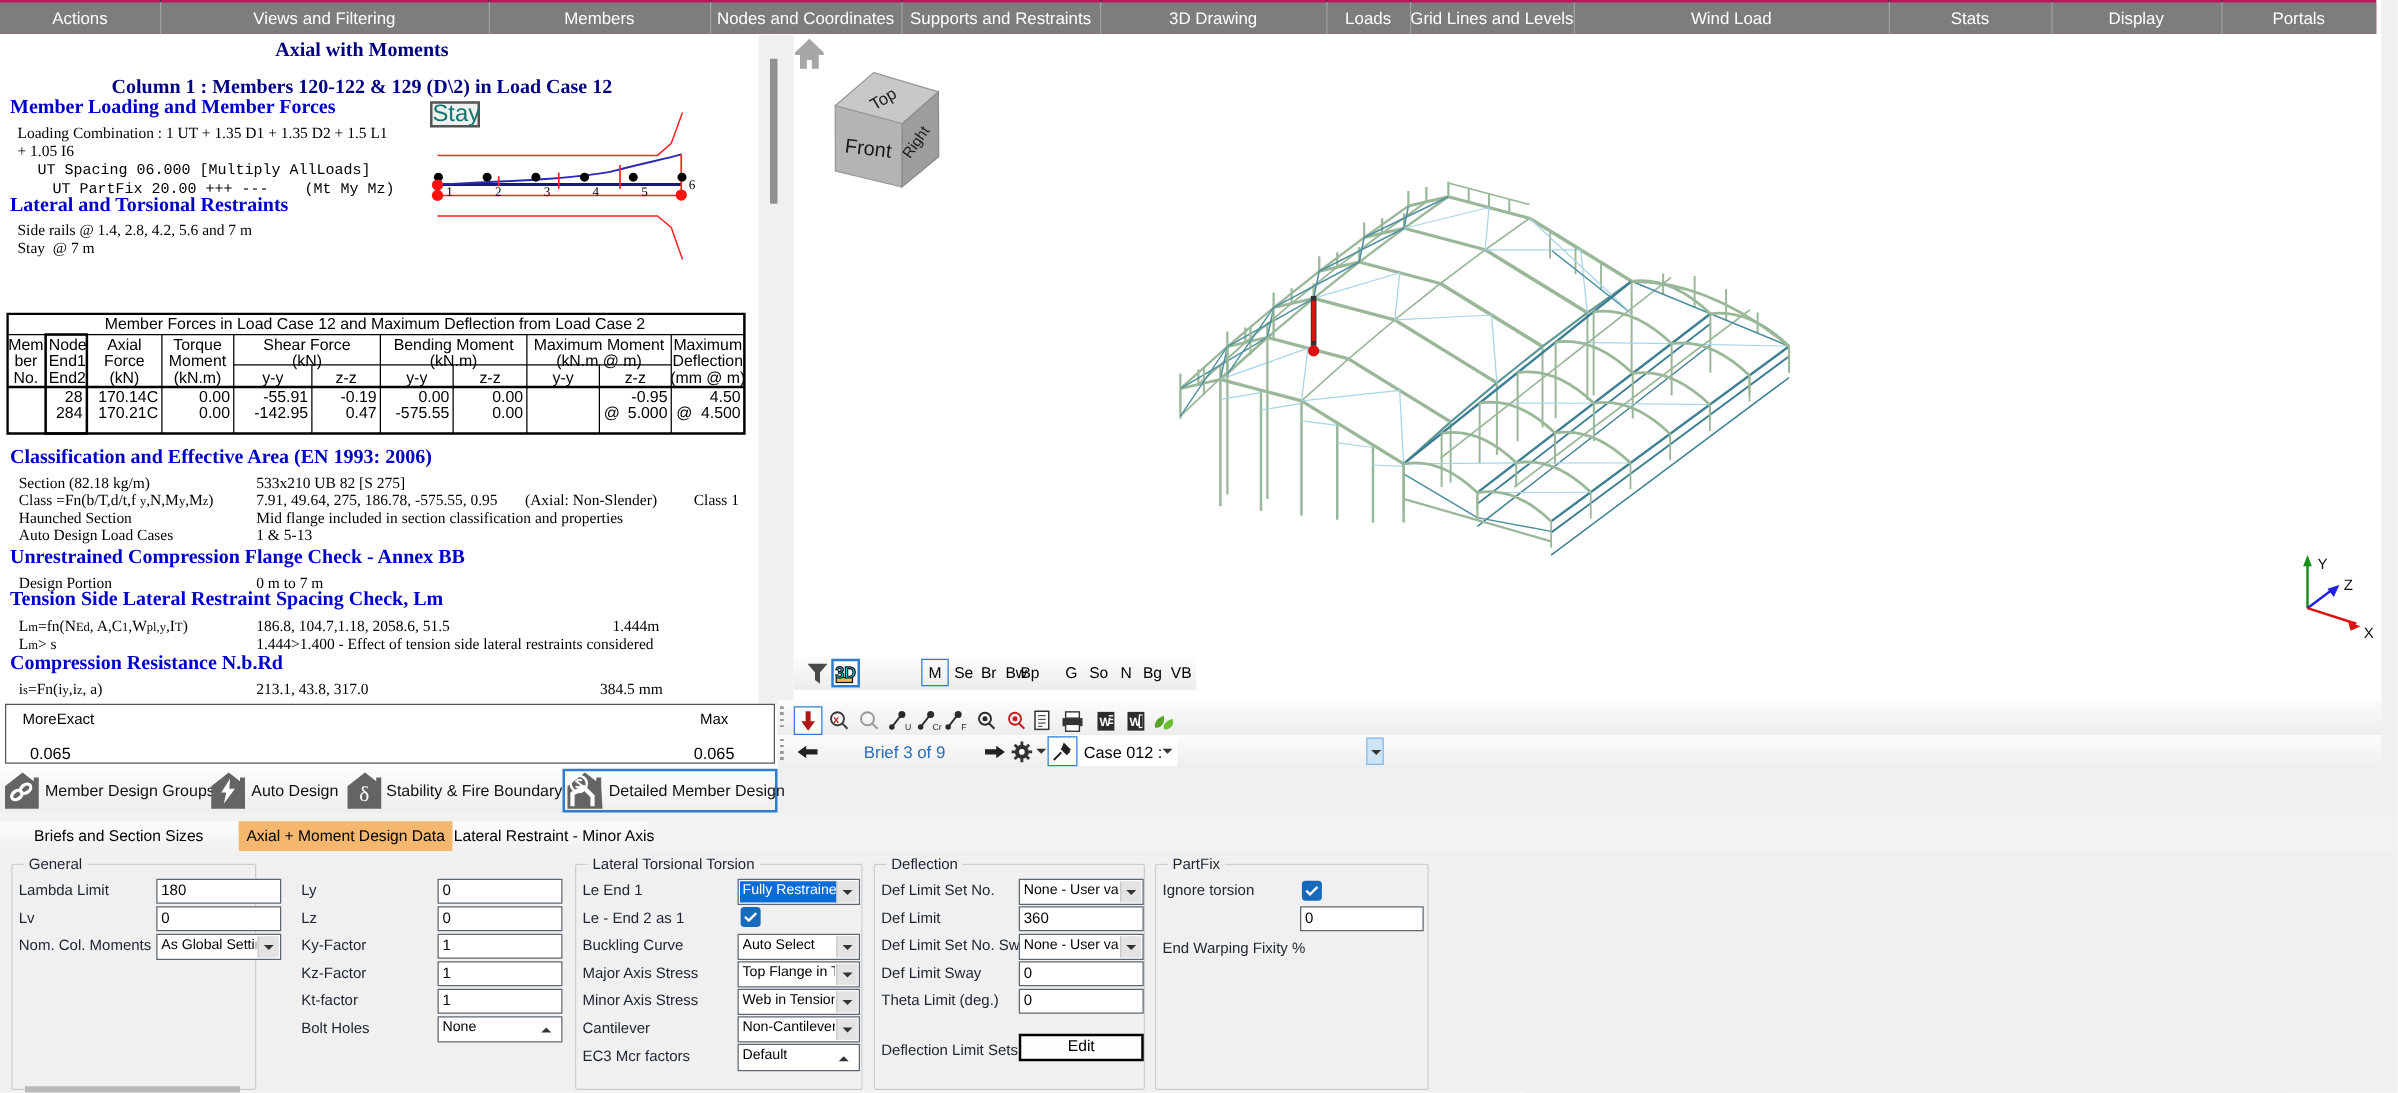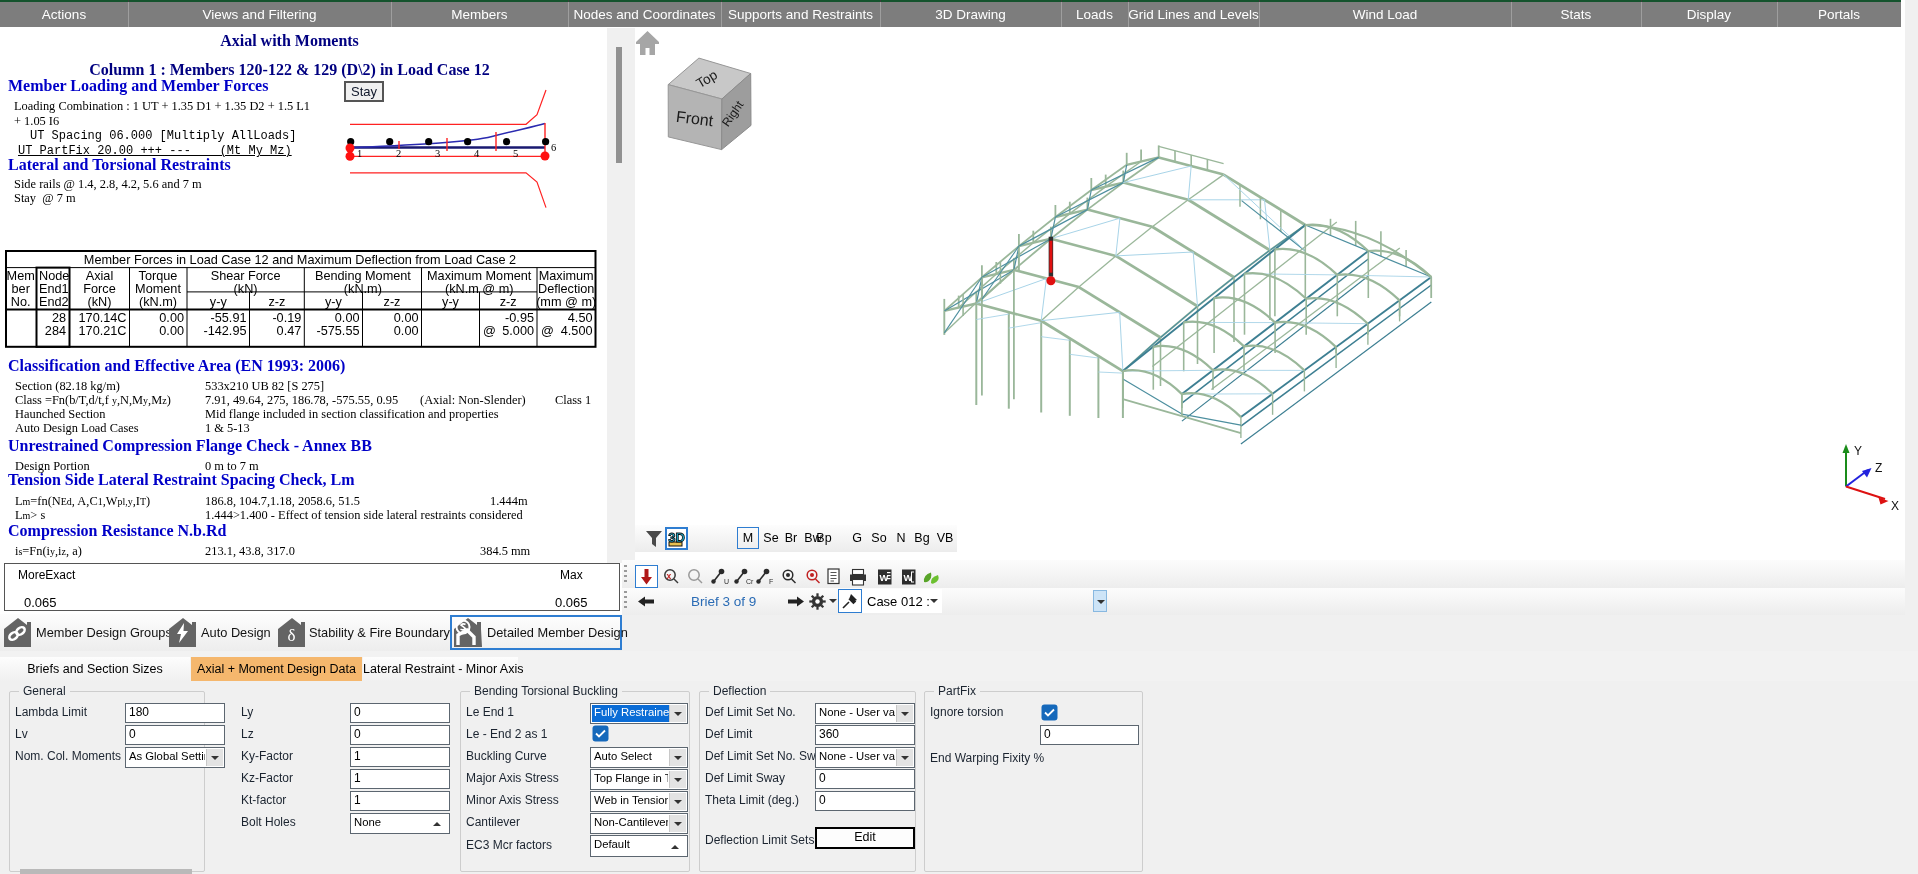--- a/index.html
+++ b/index.html
@@ -1,20 +1,20 @@
 <!DOCTYPE html>
 <html><head>
 <meta charset="utf-8">
 <style>
 * { margin:0; padding:0; box-sizing:border-box; }
 html,body { width:1918px; height:874px; overflow:hidden; background:#ffffff;
   font-family:"Liberation Sans", sans-serif; }
 .abs { position:absolute; }
 
-#menubar { position:absolute; left:0; top:0; width:1901px; height:27px; background:#14532d; }
+#menubar { position:absolute; left:0; top:0; width:1901px; height:27px; background:#be185d; }
 #menubar .bar { position:absolute; left:0; top:2px; width:1901px; height:25px; background:#7d7d7d; }
 #menubar .tab { position:absolute; top:2px; height:25px; color:#ffffff; font-size:13.5px;
   display:flex; align-items:center; justify-content:center; white-space:nowrap; }
 #menubar .sep { position:absolute; top:0; width:1px; height:27px; background:linear-gradient(#3a3a3a 0 2px, #9e9e9e 2px 100%); }
 
 #docpane { position:absolute; left:2px; top:28px; width:596px; height:535px; background:#fff; overflow:hidden; }
 #docscroll { position:absolute; left:607px; top:28px; width:28px; height:535px; background:#f0f0f0; }
 #docscroll .thumb { position:absolute; left:9px; top:19px; width:6px; height:116px; background:#919191; }
 #view3d { position:absolute; left:635px; top:28px; width:1270px; height:532px; background:#ffffff; }
 #rightstrip { position:absolute; left:1905px; top:0; width:13px; height:874px; background:#f0f0f0; }
@@ -77,25 +77,25 @@
   <div class="sep" style="left:1641px;"></div>
   <div class="sep" style="left:1777px;"></div>
 </div>
 <div id="docpane">
   <div class="abs h1 serif" style="left:0;top:4px;width:575px;">Axial with Moments</div>
   <div class="abs h1 serif" style="left:0;top:23px;width:575px;margin-top:10px;">Column 1 : Members 120-122 &amp; 129 (D\2) in Load Case 12</div>
   <div class="abs h2 serif" style="left:6px;top:49px;">Member Loading and Member Forces</div>
   <div class="abs doc" style="left:12px;top:71px;white-space:nowrap;">Loading Combination : 1 UT + 1.35 D1 + 1.35 D2 + 1.5 L1</div>
   <div class="abs doc" style="left:12px;top:86px;">+ 1.05 I6</div>
   <div class="abs mono" style="left:28px;top:101px;font-size:12px;">UT Spacing 06.000 [Multiply AllLoads]</div>
-  <div class="abs mono" style="left:16px;top:116px;font-size:12px;text-decoration:underline;">UT PartFix 20.00 +++ ---&nbsp;&nbsp;&nbsp;&nbsp;(Mt My Mz)</div>
+  <div class="abs mono" style="left:40px;top:116px;font-size:12px;">UT PartFix 20.00 +++ ---&nbsp;&nbsp;&nbsp;&nbsp;(Mt My Mz)</div>
   <div class="abs h2 serif" style="left:6px;top:128px;">Lateral and Torsional Restraints</div>
   <div class="abs doc" style="left:12px;top:149px;">Side rails @ 1.4, 2.8, 4.2, 5.6 and 7 m</div>
   <div class="abs doc" style="left:12px;top:163px;">Stay&nbsp; @ 7 m</div>
-  <div class="abs" style="left:342px;top:53px;width:40px;height:21px;background:#f0f0f0;border:2px solid #555;font-size:13px;color:#0f172a;text-align:center;line-height:17px;">Stay</div>
+  <div class="abs" style="left:342px;top:53px;width:40px;height:21px;background:#f0f0f0;border:2px solid #555;font-size:19px;color:#0f766e;text-align:center;line-height:17px;">Stay</div>
   <svg class="abs" style="left:328px;top:19px;" width="268px" height="168px" viewBox="0 0 268 168">
     <polyline points="20,77.3 196,77.3 207,67.6 216,43" fill="none" stroke="#ff2222" stroke-width="1.2"></polyline>
     <polyline points="20,125.8 196,125.8 207,135 216,160.6" fill="none" stroke="#ff2222" stroke-width="1.2"></polyline>
     <line x1="20" y1="109.3" x2="215" y2="109.3" stroke="#ff2222" stroke-width="1.2"></line>
     <line x1="24" y1="100.5" x2="215" y2="100.5" stroke="#191970" stroke-width="2.4"></line>
     <path d="M24,100.5 C90,97.5 140,95 162,89.5 C185,83.5 203,80 215,76.5" fill="none" stroke="#2a2ab0" stroke-width="1.6"></path>
     <line x1="69" y1="94" x2="69" y2="102" stroke="#ff2222" stroke-width="1.4"></line>
     <line x1="117" y1="91" x2="117" y2="104" stroke="#ff2222" stroke-width="1.4"></line>
     <line x1="166" y1="85" x2="166" y2="104" stroke="#ff2222" stroke-width="1.4"></line>
     <line x1="215" y1="76" x2="215" y2="110" stroke="#ff2222" stroke-width="1.4"></line>
@@ -651,21 +651,21 @@
   <div class="inp" style="left:350px;top:88px;width:100px;">1</div>
   <div class="lbl" style="left:241px;top:112px;">Kt-factor</div>
   <div class="inp" style="left:350px;top:110px;width:100px;">1</div>
   <div class="lbl" style="left:241px;top:134px;">Bolt Holes</div>
   <div class="combo" style="left:350px;top:132px;width:100px;">
       <span class="txt">None</span>
       <span class="arrup" style="right:8px;"></span>
     </div>
 
   <div class="grp" style="left:460px;top:10px;width:230px;height:181px;">
-      <span class="glegend">Bending Torsional Buckling</span>
+      <span class="glegend">Lateral Torsional Torsion</span>
     </div>
   <div class="lbl" style="left:466px;top:24px;">Le End 1</div>
   <div class="combo" style="left:590px;top:22px;width:98px;">
       <span style="position:absolute;left:1px;top:1px;right:17px;bottom:1px;background:#0a6cd6;color:#fff;font-size:11.3px;padding:1px 0 0 2px;white-space:nowrap;overflow:hidden;">Fully Restrained</span>
       <span class="btn"></span>
       <span class="arr"></span>
     </div>
   <div class="lbl" style="left:466px;top:46px;">Le - End 2 as 1</div>
   <svg class="abs" style="left:592px;top:44px;" width="17" height="17">
       <rect x="0.5" y="0.5" width="16" height="16" rx="3" fill="#1669bb"></rect>

